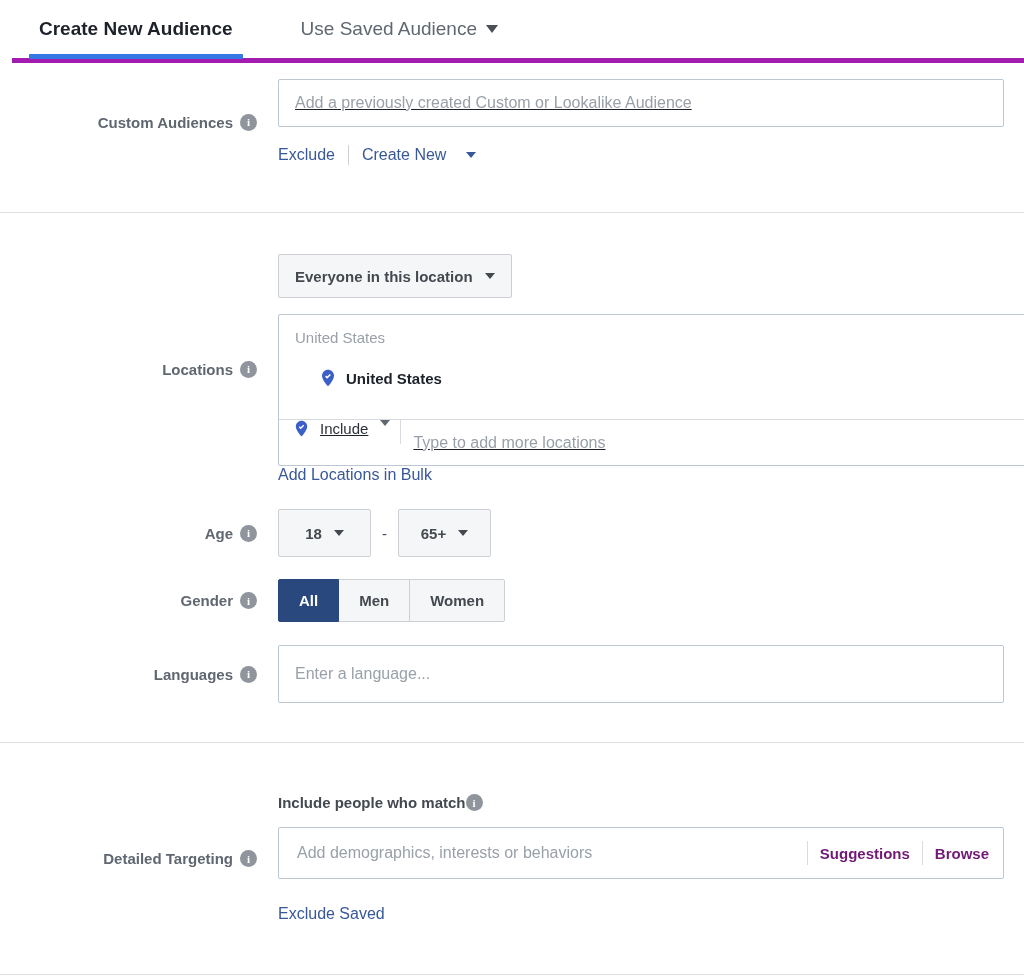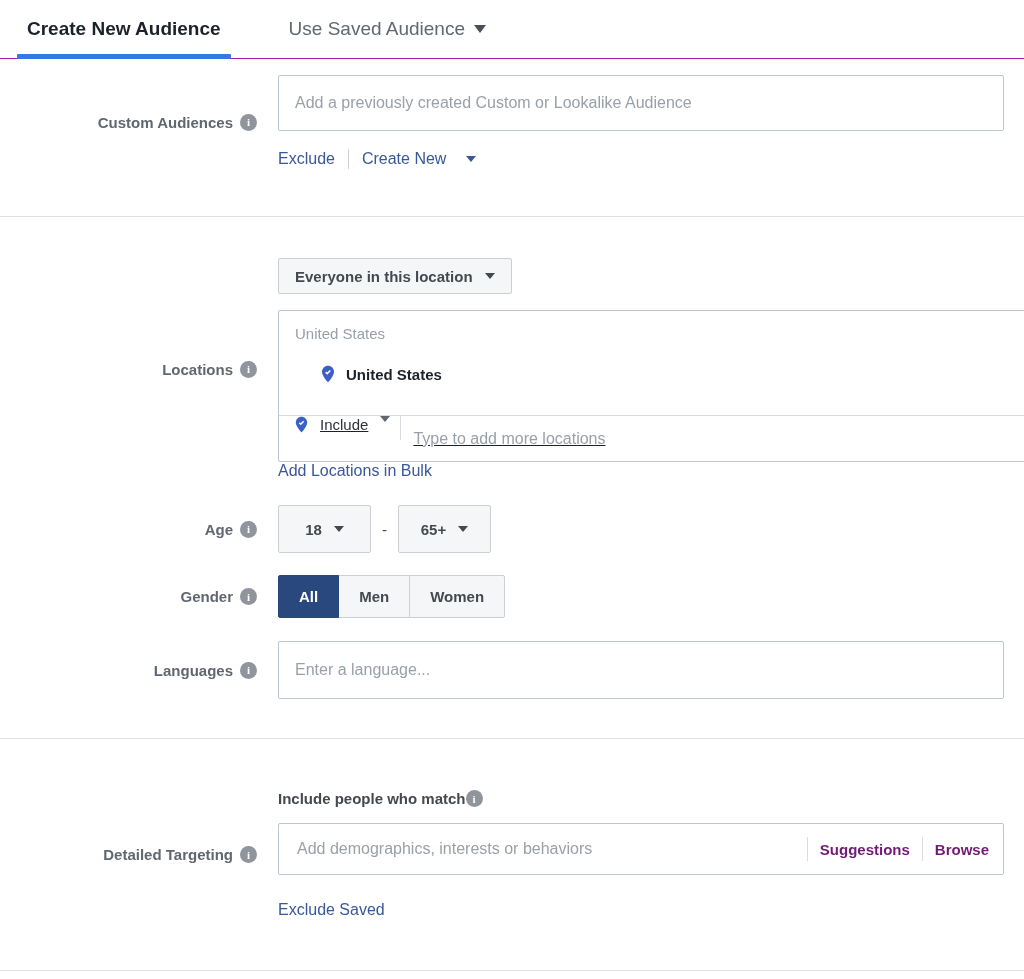--- a/index.html
+++ b/index.html
@@ -6,23 +6,24 @@
   body{
     width:1024px;height:979px;position:relative;overflow:hidden;
     font-family:"Liberation Sans","DejaVu Sans",sans-serif;
     color:#1d2129;-webkit-font-smoothing:antialiased;
   }
   .page{width:1024px;height:979px;position:relative;}
 
   
   .tabbar{
     display:flex;align-items:center;
-    border-bottom:1px solid #a21caf;
+    border-bottom:5px solid #a21caf;
     padding:14px 0 0 17px;height:44px;box-sizing:content-box;
     position:relative;
+    margin-left:12px;
   }
   .tab{position:relative;padding:4px 10px 18px 10px;cursor:pointer;}
   .tab-active .tab-label{font-weight:bold;font-size:19px;color:#1d2129;}
   .tab-underline{
     position:absolute;left:0;right:0;bottom:-1px;height:5px;
     background:#3578e5;border-radius:1px;
   }
   .tab-inactive{margin-left:48px;display:flex;align-items:center;gap:9px;}
   .tab-inactive .tab-label{font-weight:400;font-size:19px;color:#606770;}
 
@@ -50,34 +51,34 @@
 
   .divider{height:1px;background:#dddfe2;width:100%;}
 
   
   .text-input{
     width:726px;box-sizing:border-box;border:1px solid #bdc7d1;border-radius:2px;
     font-family:inherit;font-size:16px;color:#1d2129;background:#fff;
     padding:0 16px;outline:none;
   }
   .text-input::placeholder{color:#9aa0a8;opacity:1;}
-  .h52{height:56px;}
+  .h52{height:48px;text-decoration:underline;}
   .h50{height:58px;}
 
   .link{color:#385898;font-size:16px;text-decoration:none;cursor:pointer;}
   .link-row{display:flex;align-items:center;margin-top:18px;gap:13px;}
   .link-sep{width:1px;height:20px;background:#ccd0d5;}
   .link-caret{border-top-color:#385898;margin-left:7px;}
 
   
   .gray-btn{
     display:inline-flex;align-items:center;justify-content:center;gap:12px;
     background:#f5f6f7;border:1px solid #ccd0d5;border-radius:2px;
     font-size:15px;font-weight:bold;color:#444950;cursor:pointer;
-    height:36px;box-sizing:border-box;padding:0 16px;
+    height:44px;box-sizing:border-box;padding:0 16px;
   }
   .gray-btn .caret{border-top-color:#444950;}
 
   
   .loc-box{
     width:840px;box-sizing:border-box;border:1px solid #bdc7d1;border-radius:2px;
     background:#fff;margin-top:16px;
   }
   .loc-list{position:relative;height:104px;}
   .loc-scroll-pad{padding:14px 36px 0 16px;}

